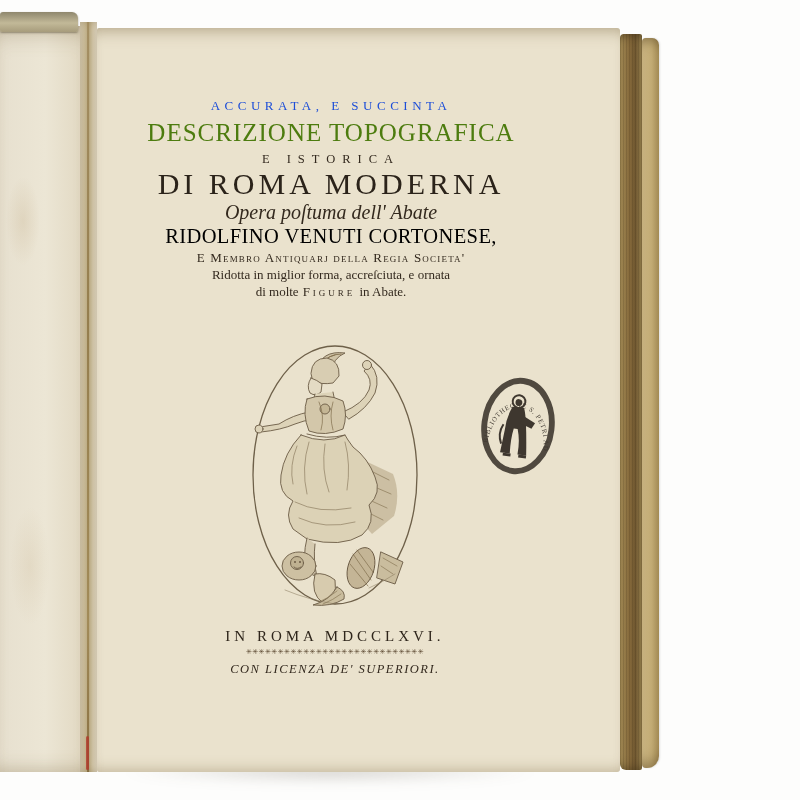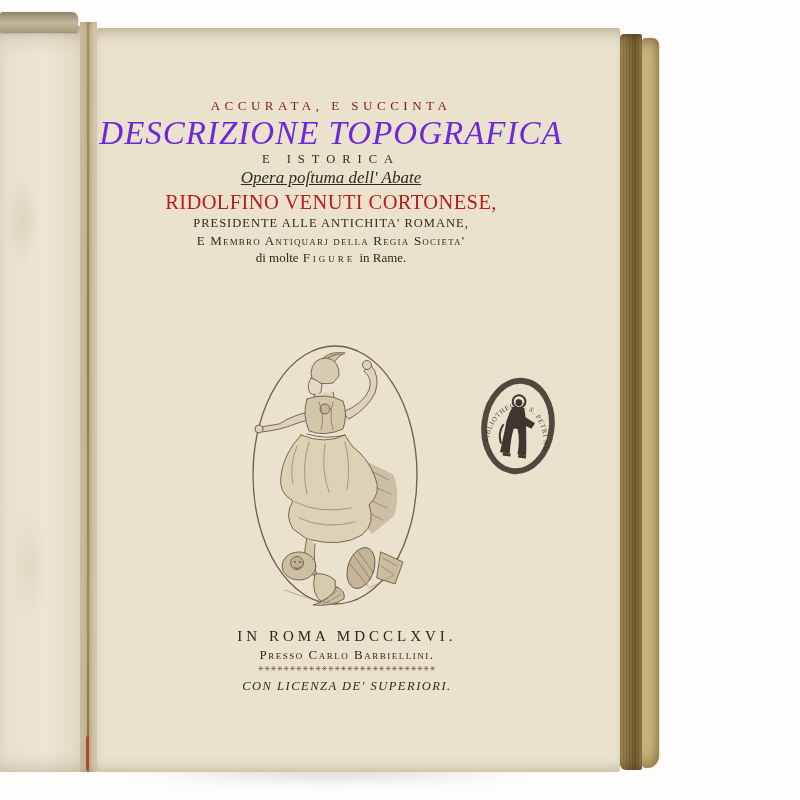--- a/index.html
+++ b/index.html
@@ -39,32 +39,32 @@
       radial-gradient(ellipse 26px 7px at 80% 2.6%, rgba(150,115,60,.25), transparent 70%),
       radial-gradient(ellipse 50px 34px at 88% 63%, rgba(150,120,70,.14), transparent 70%),
       radial-gradient(ellipse 44px 30px at 84% 90%, rgba(150,120,70,.12), transparent 70%),
       radial-gradient(circle 2.5px at 48% 92.5%, rgba(130,95,50,.35), transparent 70%),
       radial-gradient(circle 2px at 38% 85%, rgba(130,95,50,.3), transparent 70%),
       radial-gradient(ellipse 70px 50px at 12% 40%, rgba(150,120,70,.08), transparent 70%),
       linear-gradient(90deg, rgba(120,95,55,.16) 0%, rgba(120,95,55,0) 4%, rgba(120,95,55,0) 95%, rgba(120,95,55,.18) 100%),
       linear-gradient(#e9e1cc 0%, #ebe3cf 60%, #e6decä 100%);
     box-shadow:inset 0 14px 16px -12px rgba(120,100,60,.5), inset 0 -12px 14px -10px rgba(120,100,60,.35);}
   .textcol{position:absolute;left:0;top:70px;width:468px;text-align:center;}
-  .l1{font-size:13px;letter-spacing:4.5px;line-height:16px;color:#7f1d1d;}
-  .l2{font-size:33px;letter-spacing:1px;line-height:30px;margin-top:4px;color:#6d28d9;font-style:italic;}
+  .l1{font-size:13px;letter-spacing:4.5px;line-height:16px;color:#1d4ed8;}
+  .l2{font-size:25px;letter-spacing:1px;line-height:30px;margin-top:4px;color:#4d7c0f;}
   .l3{font-size:12.5px;letter-spacing:7px;line-height:16px;margin-top:3px;}
   .l4{font-size:30px;letter-spacing:4px;line-height:34px;color:#2b231a;}
-  .l5{font-size:17px;font-style:italic;line-height:22px;text-decoration:underline;}
-  .l6{font-size:20.5px;letter-spacing:.4px;line-height:26px;color:#b91c1c;}
+  .l5{font-size:20px;font-style:italic;line-height:22px;}
+  .l6{font-size:20.5px;letter-spacing:.4px;line-height:26px;color:#000000;}
   .l7{font-size:12.5px;letter-spacing:1px;line-height:17px;}
   .l8,.l9{font-size:13px;font-variant:small-caps;letter-spacing:1.2px;line-height:17px;}
   .l10{font-size:13px;line-height:17px;}
   .l11{font-size:13px;line-height:18px;}
   .l11 .spaced{font-variant:small-caps;letter-spacing:3px;margin:16px 4px;}
-  .imprint{position:absolute;left:16px;top:598px;width:468px;text-align:center;}
+  .imprint{position:absolute;left:4px;top:598px;width:468px;text-align:center;}
   .imp1{font-size:15px;letter-spacing:4px;line-height:20px;color:#2e251b;}
   .imp2{font-size:13px;font-variant:small-caps;letter-spacing:1.5px;line-height:17px;}
   .orn{font-size:7px;letter-spacing:.5px;line-height:13px;color:#5a4730;font-family:"DejaVu Sans",sans-serif;}
   .imp3{font-size:12.5px;font-style:italic;letter-spacing:1.5px;line-height:20px;}
   .vignette{position:absolute;left:152px;top:314px;width:172px;height:266px;}
   .stamp{position:absolute;left:382px;top:347px;width:78px;height:102px;opacity:.88;}
   
   .block-edge{position:absolute;left:620px;top:34px;width:22px;height:736px;border-radius:4px 2px 2px 6px;
     background:
       repeating-linear-gradient(90deg, rgba(60,45,20,.18) 0 1px, rgba(0,0,0,0) 1px 3px),
@@ -90,25 +90,26 @@
     <div class="crease"></div>
   </div>
   <div class="red-thread"></div>
 
   <div class="page">
 
     <div class="textcol">
       <div class="l1">ACCURATA, E SUCCINTA</div>
       <div class="l2">DESCRIZIONE TOPOGRAFICA</div>
       <div class="l3">E ISTORICA</div>
+      <div class="l4">DI ROMA MODERNA</div>
       <div class="l5">Opera poſtuma dell' Abate</div>
       <div class="l6">RIDOLFINO VENUTI CORTONESE,</div>
-      <div class="l7">PRESIDENTE ALLE ANTICHITA' ROMANE,</div>
       <div class="l8">E Membro Antiquarj della Regia Societa'</div>
-      <div class="l11"><span>di molte</span><span class="spaced">Figure</span><span>in Rame.</span></div>
+      <div class="l10">Ridotta in miglior forma, accreſciuta, e ornata</div>
+      <div class="l11"><span>di molte</span><span class="spaced">Figure</span><span>in Abate.</span></div>
     </div>
 
     <svg class="vignette" viewBox="0 0 172 266">
       <ellipse cx="86" cy="133" rx="82" ry="129" fill="none" stroke="#6e6049" stroke-width="1.3"></ellipse>
       <g stroke="#6b5b45" stroke-width="0.9" fill="none" stroke-linecap="round">
 
         <path d="M110,116 L144,132 Q152,152 145,174 L123,192 Q112,182 111,160 Z" fill="#b3a381" opacity="0.55" stroke="none"></path>
         <path d="M116,126 L140,138 M114,140 L142,152 M116,156 L138,166 M118,170 L134,178" stroke="#83714f" opacity="0.7"></path>
 
         <path d="M68,28 Q72,8 96,11 Q84,16 82,30 Z" fill="#cfc3a6"></path>
@@ -168,21 +169,20 @@
         <path d="M32,33 Q27,45 27,58 L25,81 L35,81 Q34,66 36,55 L40,55 Q44,67 43,81 L52,81 Q50,62 48,50 Q46,38 44,33 Z"></path>
         <path d="M44,41 L57,47 L54,53 L42,49 Z"></path>
         <path d="M25,52 Q20,62 25,72" stroke="#27201a" stroke-width="2" fill="none"></path>
         <rect x="28" y="81" width="8" height="3"></rect>
         <rect x="44" y="81" width="8" height="3"></rect>
       </g>
     </svg>
 
     <div class="imprint">
       <div class="imp1">IN ROMA MDCCLXVI.</div>
-      <div class="imp2">Presso Carlo Barbiellini.</div>
       <div class="orn">✳✳✳✳✳✳✳✳✳✳✳✳✳✳✳✳✳✳✳✳✳✳✳✳✳✳✳✳</div>
       <div class="imp3">CON LICENZA DE' SUPERIORI.</div>
     </div>
 
   </div>
 
   <div class="block-edge"></div>
   <div class="cover-edge"></div>
 
 </div>

